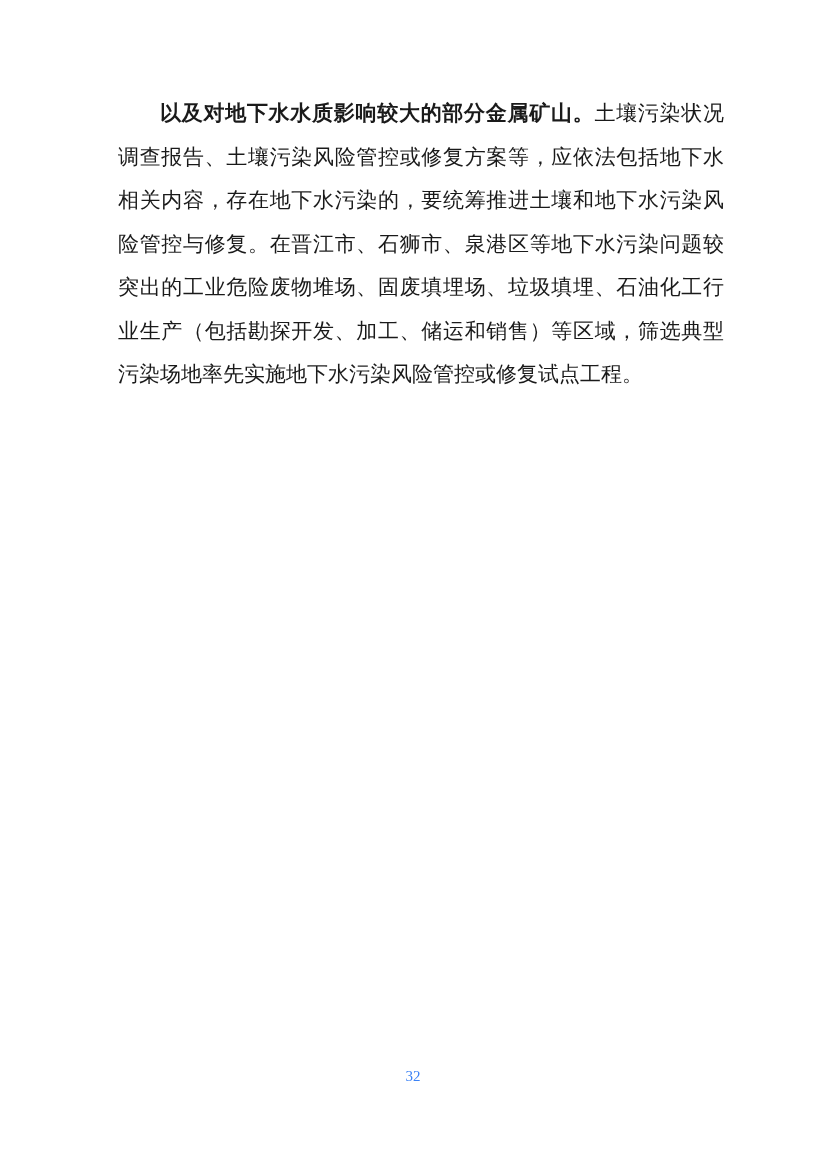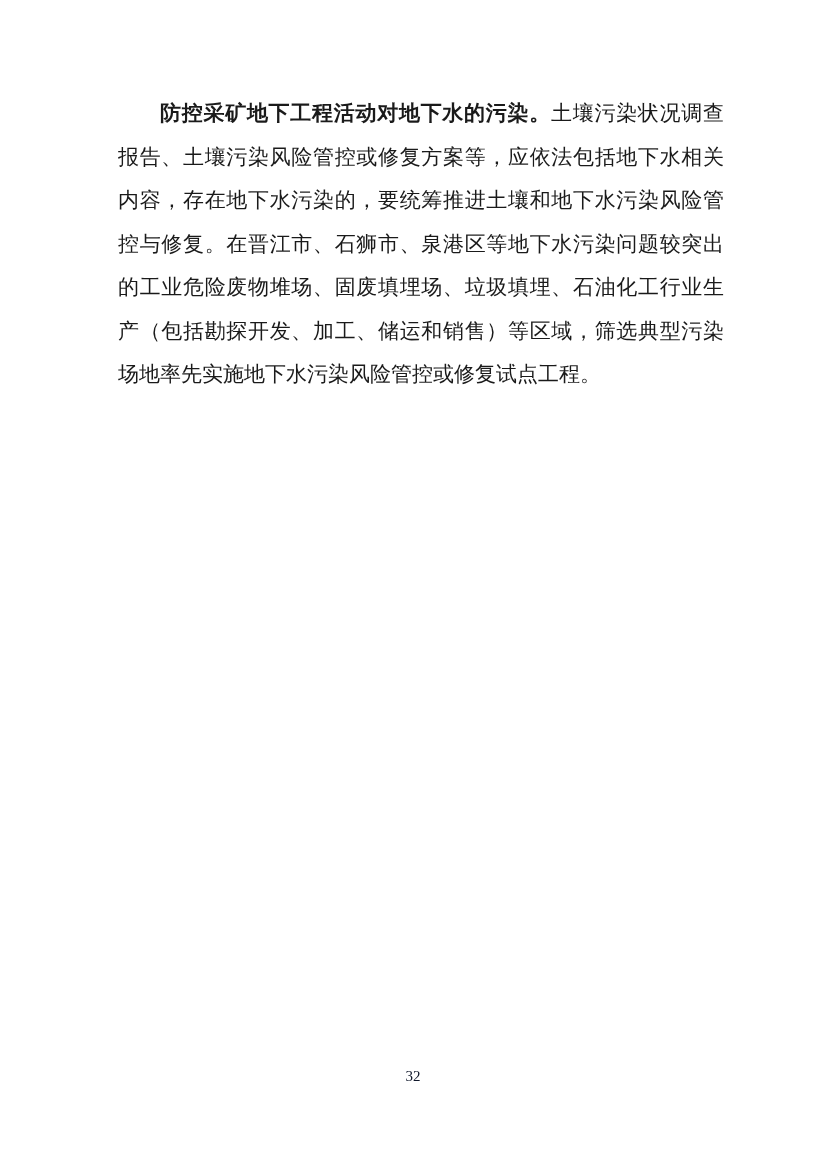--- a/index.html
+++ b/index.html
@@ -35,25 +35,25 @@
     font-weight: bold;
   }
   .page-number {
     position: absolute;
     top: 1066px;
     left: 0;
     width: 100%;
     text-align: center;
     font-size: 15px;
     line-height: 20px;
-    color: #0f172a;
+    color: #3b82f6;
     font-family: "Liberation Serif", "DejaVu Serif", serif;
   }
 </style>
 </head>
 <body>
 
 <div class="page">
   <div class="content">
-    <p class="para"><span class="lead">防控采矿地下工程活动对地下水的污染。</span><span>土壤污染状况调查报告、土壤污染风险管控或修复方案等，应依法包括地下水相关内容，存在地下水污染的，要统筹推进土壤和地下水污染风险管控与修复。在晋江市、石狮市、泉港区等地下水污染问题较突出的工业危险废物堆场、固废填埋场、垃圾填埋、石油化工行业生产（包括勘探开发、加工、储运和销售）等区域，筛选典型污染场地率先实施地下水污染风险管控或修复试点工程。</span></p>
+    <p class="para"><span class="lead">以及对地下水水质影响较大的部分金属矿山。</span><span>土壤污染状况调查报告、土壤污染风险管控或修复方案等，应依法包括地下水相关内容，存在地下水污染的，要统筹推进土壤和地下水污染风险管控与修复。在晋江市、石狮市、泉港区等地下水污染问题较突出的工业危险废物堆场、固废填埋场、垃圾填埋、石油化工行业生产（包括勘探开发、加工、储运和销售）等区域，筛选典型污染场地率先实施地下水污染风险管控或修复试点工程。</span></p>
   </div>
   <div class="page-number">32</div>
 </div>
 
 </body></html>

